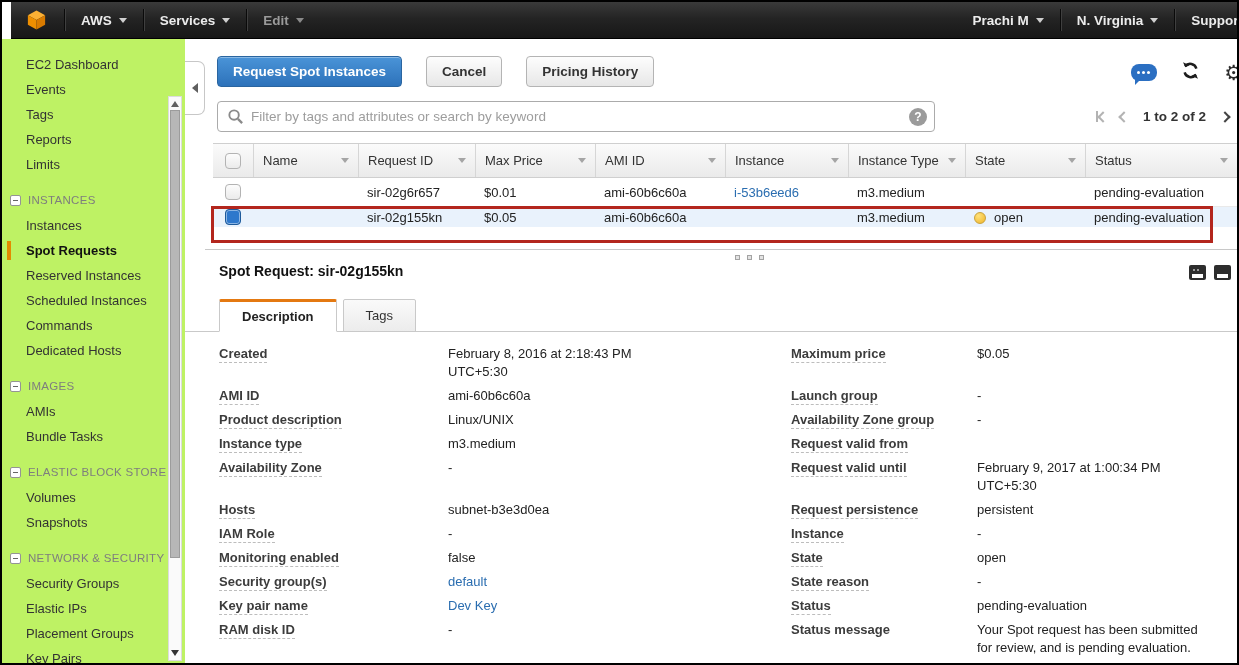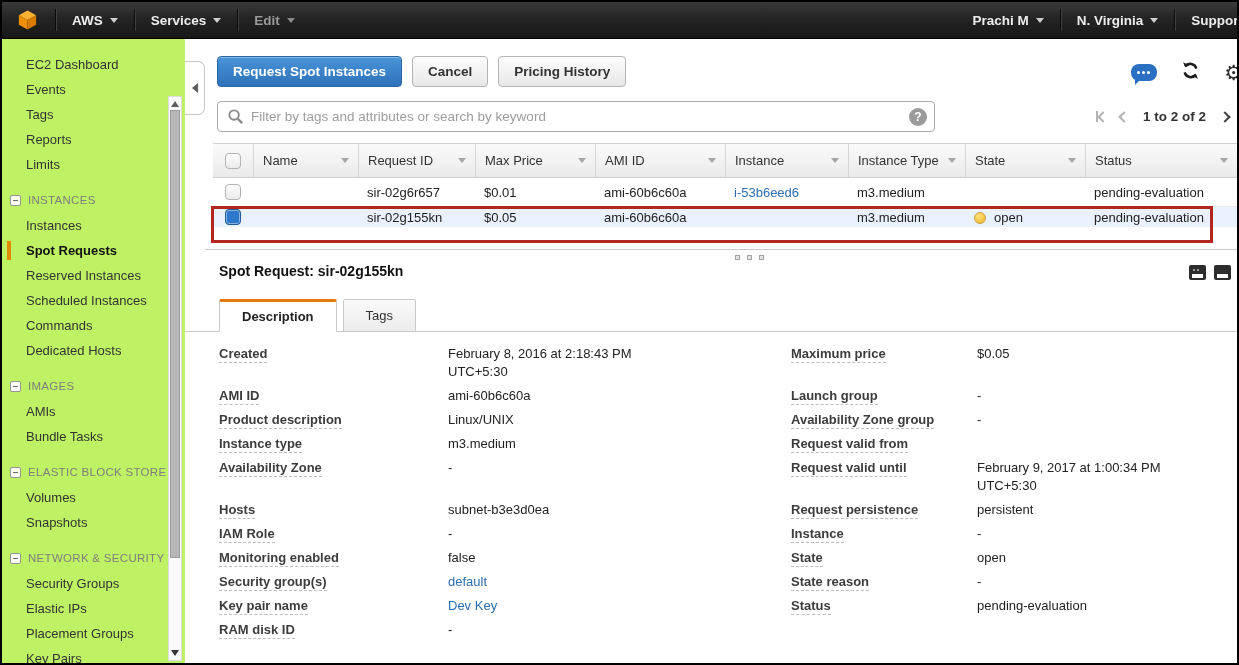--- a/index.html
+++ b/index.html
@@ -5,21 +5,21 @@
   * { box-sizing: border-box; margin: 0; padding: 0; }
   html,body { background:#fff; }
   #app {
     position: relative; width: 1239px; height: 665px;
     border: 2px solid #000; overflow: hidden; background: #fff;
     font-family: "Liberation Sans", sans-serif; font-size: 13px; color: #222;
   }
 
   
   .topnav {
-    position:absolute; top:0; left:0; right:0; height:37px;
+    position:absolute; top:0; left:9px; right:0; height:37px;
     background: linear-gradient(180deg,#3a3a3a 0%,#242424 45%,#171717 100%);
     border-bottom:1px solid #000;
     display:flex; align-items:center; color:#e6e6e6;
   }
   .nav-logo { margin:0 16px 0 14px; display:flex; align-items:center; }
   .nav-sep { width:1px; height:22px; background:#0a0a0a; box-shadow:1px 0 0 #3f3f3f; }
   .nav-item { padding:0 16px; font-weight:bold; font-size:13.5px; color:#ececec; display:flex; align-items:center; gap:7px; cursor:pointer; }
   .nav-item.dim { color:#9a9a9a; }
   .caret { width:0; height:0; border-left:4px solid transparent; border-right:4px solid transparent; border-top:5px solid #cfcfcf; display:inline-block; }
   .nav-item.dim .caret { border-top-color:#8a8a8a; }
@@ -37,21 +37,21 @@
   .scroll-thumb { position:absolute; top:13px; left:1px; right:1px; height:448px; background:#b7b7b7; border:1px solid #9c9c9c; cursor:grab; }
   .arr-up,.arr-dn { position:absolute; left:2px; width:0; height:0; border-left:4px solid transparent; border-right:4px solid transparent; }
   .arr-up { top:4px; border-bottom:6px solid #606060; }
   .arr-dn { bottom:4px; border-top:6px solid #333; }
 
   
   .main { position:absolute; top:37px; left:183px; right:0; bottom:0; background:#fff; }
   .collapse-tab { position:absolute; left:0; top:22px; width:20px; height:54px; background:#fff; border:1px solid #c7c7c7; border-left:none; border-radius:0 7px 7px 0; cursor:pointer; display:flex; align-items:center; justify-content:center; }
   .collapse-tab .tri { width:0;height:0;border-top:5px solid transparent;border-bottom:5px solid transparent;border-right:6px solid #5f5f5f; }
 
-  .toolbar { position:absolute; left:32px; top:17px; display:flex; gap:10px; align-items:center; }
+  .toolbar { position:absolute; left:32px; top:17px; display:flex; gap:24px; align-items:center; }
   .btn { height:31px; border-radius:4px; font-weight:bold; font-size:13.5px; padding:0 15px; cursor:pointer; font-family:"Liberation Sans",sans-serif; }
   .btn-primary { background:linear-gradient(180deg,#4a94d8 0%,#2d72ba 100%); border:1px solid #2a65a0; color:#fff; box-shadow:inset 0 1px 0 rgba(255,255,255,.35); }
   .btn-default { background:linear-gradient(180deg,#fdfdfd 0%,#e7e7e7 100%); border:1px solid #b4b4b4; color:#333; }
 
   .top-icons { position:absolute; right:-6px; top:21px; display:flex; align-items:center; gap:23px; }
   .chat-icon { position:relative; width:26px; height:17px; background:#2b6fc2; border-radius:8px; cursor:pointer; }
   .chat-icon::before { content:""; position:absolute; top:7px; left:6px; width:3px; height:3px; border-radius:50%; background:#fff; box-shadow:5px 0 0 #fff,10px 0 0 #fff; }
   .chat-icon::after { content:""; position:absolute; bottom:-4px; left:4px; border-left:6px solid #2b6fc2; border-bottom:6px solid transparent; }
   .gear-glyph { font-size:21px; color:#2b2b2b; cursor:pointer; line-height:1; }
 
@@ -467,16 +467,23 @@
           <div class="fvalue">
             <span class="line">-</span>
           </div>
         </div>
       <div class="frow">
           <div class="flabel"><span class="dashed">Status</span></div>
           <div class="fvalue">
             <span class="line">pending-evaluation</span>
           </div>
         </div>
+      <div class="frow">
+          <div class="flabel"><span class="nodash">Status message</span></div>
+          <div class="fvalue">
+            <span class="line">Your Spot request has been submitted</span>
+            <span class="line">for review, and is pending evaluation.</span>
+          </div>
+        </div>
     </div>
 
   </div>
 </div>
 
 </body></html>

